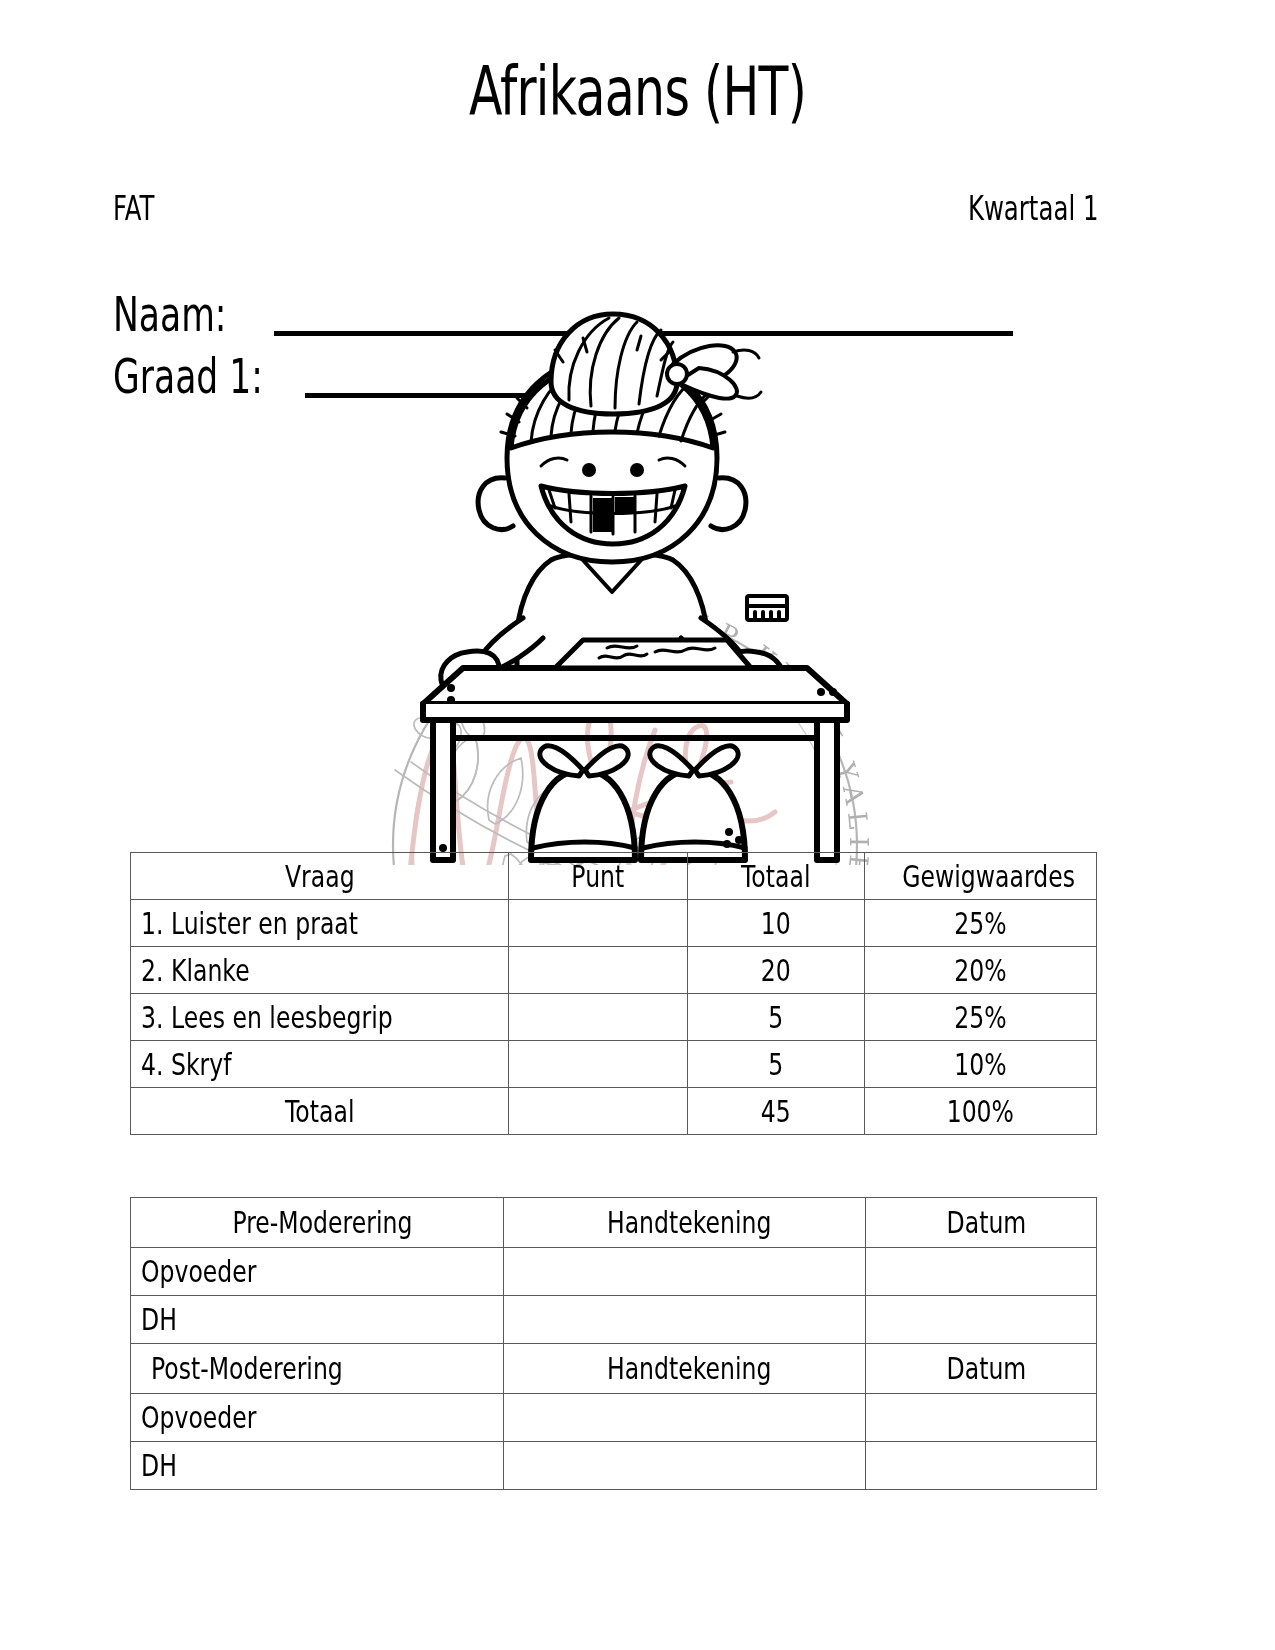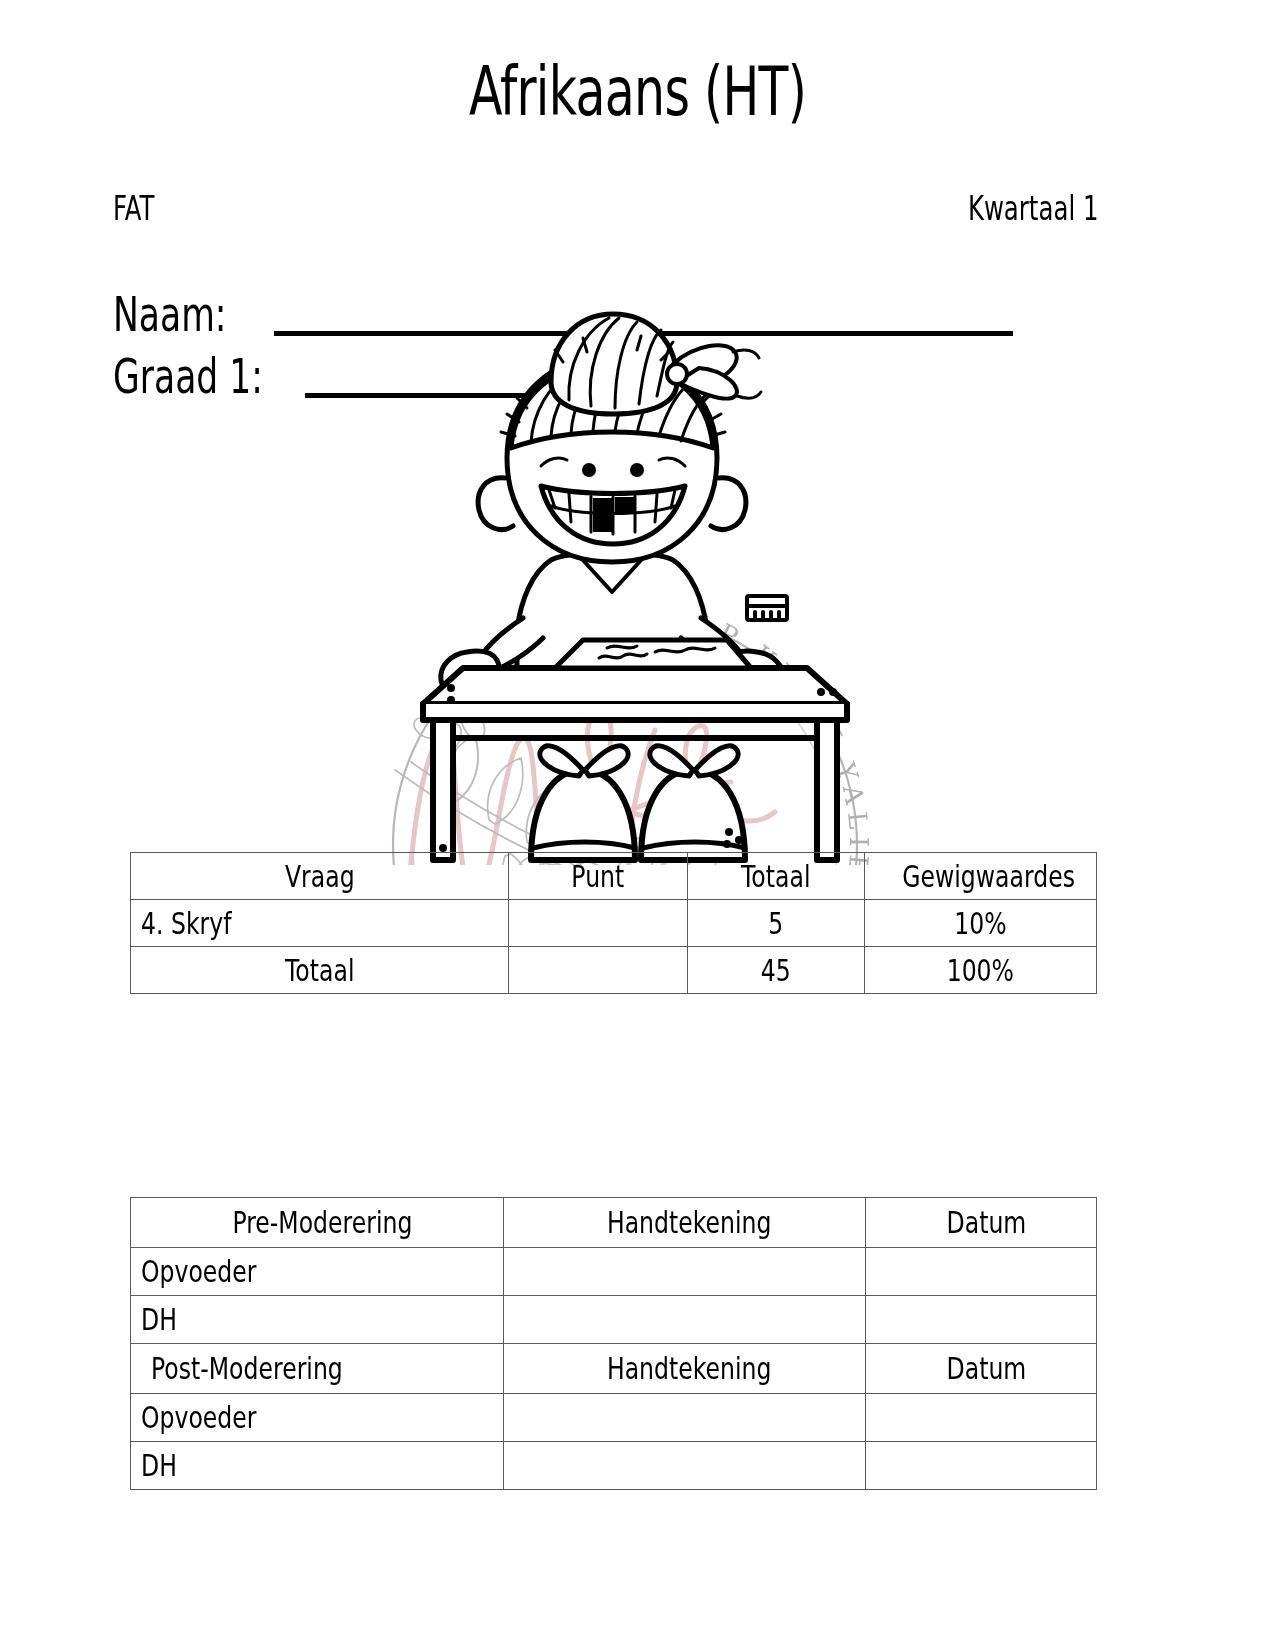--- a/index.html
+++ b/index.html
@@ -384,20 +384,38 @@
     <thead>
       <tr>
         <th class="ctr"><span class="txt">Vraag</span></th>
         <th class="ctr"><span class="txt">Punt</span></th>
         <th class="ctr"><span class="txt">Totaal</span></th>
         <th class="ctr"><span class="txt">Gewigwaardes</span></th>
       </tr>
     </thead>
     <tbody>
       <tr>
+        <td><span class="txt">1. Luister en praat</span></td>
+        <td class="ctr"><span class="txt"></span></td>
+        <td class="ctr"><span class="txt">10</span></td>
+        <td class="ctr"><span class="txt">25%</span></td>
+      </tr>
+      <tr>
+        <td><span class="txt">2. Klanke</span></td>
+        <td class="ctr"><span class="txt"></span></td>
+        <td class="ctr"><span class="txt">20</span></td>
+        <td class="ctr"><span class="txt">20%</span></td>
+      </tr>
+      <tr>
+        <td><span class="txt">3. Lees en leesbegrip</span></td>
+        <td class="ctr"><span class="txt"></span></td>
+        <td class="ctr"><span class="txt">5</span></td>
+        <td class="ctr"><span class="txt">25%</span></td>
+      </tr>
+      <tr>
         <td><span class="txt">4. Skryf</span></td>
         <td class="ctr"><span class="txt"></span></td>
         <td class="ctr"><span class="txt">5</span></td>
         <td class="ctr"><span class="txt">10%</span></td>
       </tr>
       <tr>
         <td class="ctr shade"><span class="txt">Totaal</span></td>
         <td class="ctr shade"><span class="txt"></span></td>
         <td class="ctr shade"><span class="txt">45</span></td>
         <td class="ctr shade"><span class="txt">100%</span></td>

